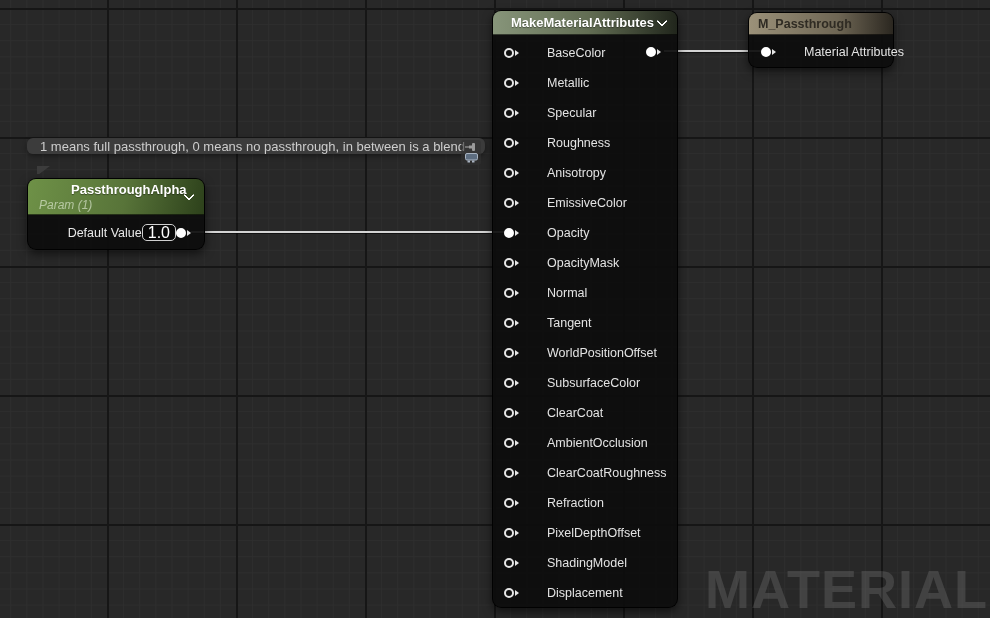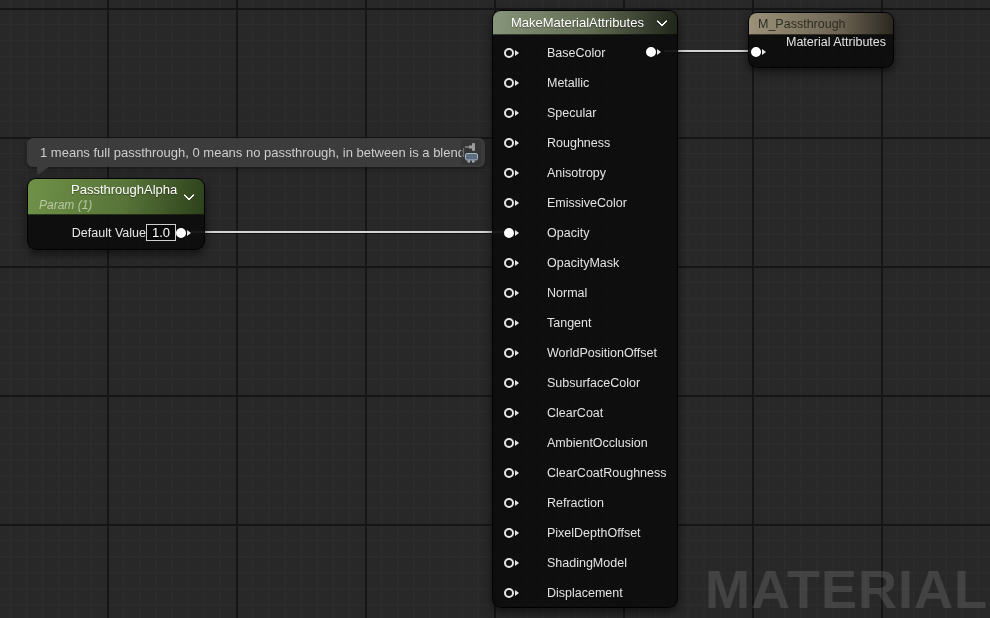--- a/index.html
+++ b/index.html
@@ -34,21 +34,21 @@
   
   .node {
     position:absolute; background:rgba(13,13,13,0.93);
     border-radius:9px; box-shadow:0 4px 10px rgba(0,0,0,0.55);
     border:1px solid rgba(0,0,0,0.9);
   }
   .node-header {
     border-radius:8px 8px 0 0; position:relative;
     border-bottom:1px solid rgba(0,0,0,0.6);
   }
-  .node-title { font-weight:normal; font-size:13px; color:#ffffff; text-shadow:0 1px 1px rgba(0,0,0,0.4); }
+  .node-title { font-weight:bold; font-size:13px; color:#ffffff; text-shadow:0 1px 1px rgba(0,0,0,0.4); }
   .node-subtitle { font-style:italic; font-size:12px; color:rgba(230,240,220,0.62); }
   .chevron {
     position:absolute; right:11px; top:50%; width:8px; height:8px;
     border-right:2.5px solid #fff; border-bottom:2.5px solid #fff;
     transform:translateY(-72%) rotate(45deg); border-radius:1px;
   }
 
   
   .pin { display:inline-flex; align-items:center; flex:0 0 auto; }
   .pin-circle {
@@ -58,21 +58,21 @@
   .pin.filled .pin-circle { background:#ffffff; border-color:#ffffff; }
   .pin-arrow {
     width:0; height:0; margin-left:1px;
     border-left:4px solid #e6e6e6;
     border-top:3.5px solid transparent;
     border-bottom:3.5px solid transparent;
   }
 
   
   .comment {
-    position:absolute; left:27px; top:138px; width:458px; height:29px;
+    position:absolute; left:27px; top:138px; width:458px; height:16px;
     background:rgba(62,62,62,0.92); border-radius:6px;
     display:flex; align-items:center; padding:0 30px 0 13px;
     box-shadow:0 2px 5px rgba(0,0,0,0.4);
   }
   .comment-text { font-size:13px; color:#cdcdcd; white-space:nowrap; }
   .comment-tail {
     position:absolute; left:10px; top:28px; width:13px; height:8px;
     background:rgba(62,62,62,0.92);
     clip-path:polygon(0 0, 100% 0, 18% 100%, 0 100%);
   }
@@ -89,22 +89,22 @@
     background:linear-gradient(100deg, #6e9147 0%, #587439 55%, #2d411b 100%);
   }
   .node-param .node-title { font-size:13px; line-height:16px;margin-left:32px; }
   .node-param .node-subtitle { line-height:14px; }
   .param-body {
     height:35px; display:flex; align-items:center; justify-content:flex-end;
     padding-right:13px; 
   }
   .param-label { font-size:12.5px; color:#e8e8e8; }
   .value-box {
-    border:1.5px solid #cfcfcf; border-radius:0; background:rgba(0,0,0,0.35);
-    font-size:13px; color:#ffffff; padding:0px 5px; line-height:15px;
+    border:1.5px solid #cfcfcf; border-radius:5px; background:rgba(0,0,0,0.35);
+    font-size:16px; color:#ffffff; padding:0px 5px; line-height:15px;
   }
 
   
   .node-make { left:492px; top:10px; width:186px; height:598px; }
   .node-make .node-header {
     height:24px; display:flex; align-items:center; padding-left:18px;
     background:linear-gradient(90deg, #87957a 0%, #626d53 52%, #21261c 100%);
   }
   .pin-list { padding-top:3px; }
   .pin-row {
@@ -113,21 +113,21 @@
   .pin-label { font-size:12.5px; color:#e3e3e3; white-space:nowrap;margin-left:20px; }
   .out-pin { position:absolute; left:153px; top:36px; }
 
   
   .node-result { left:748px; top:12px; width:146px; height:56px; }
   .node-result .node-header {
     height:22px; display:flex; align-items:center; padding-left:9px;
     background:linear-gradient(90deg, #9b9179 0%, #6e6654 62%, #2b2720 100%);
   }
   .node-result .node-title { color:#2f2b23; font-size:12.5px; text-shadow:none; }
-  .result-body { height:33px; display:flex; padding-left:2px; }
+  .result-body { height:33px; display:flex; align-items:center; gap:8px; padding-left:12px; }
 
   
   .icon-pin svg, .icon-bubble svg { display:block; }
 </style>
 </head>
 <body>
 
 <div class="canvas">
 
   <div class="watermark">MATERIAL</div>

